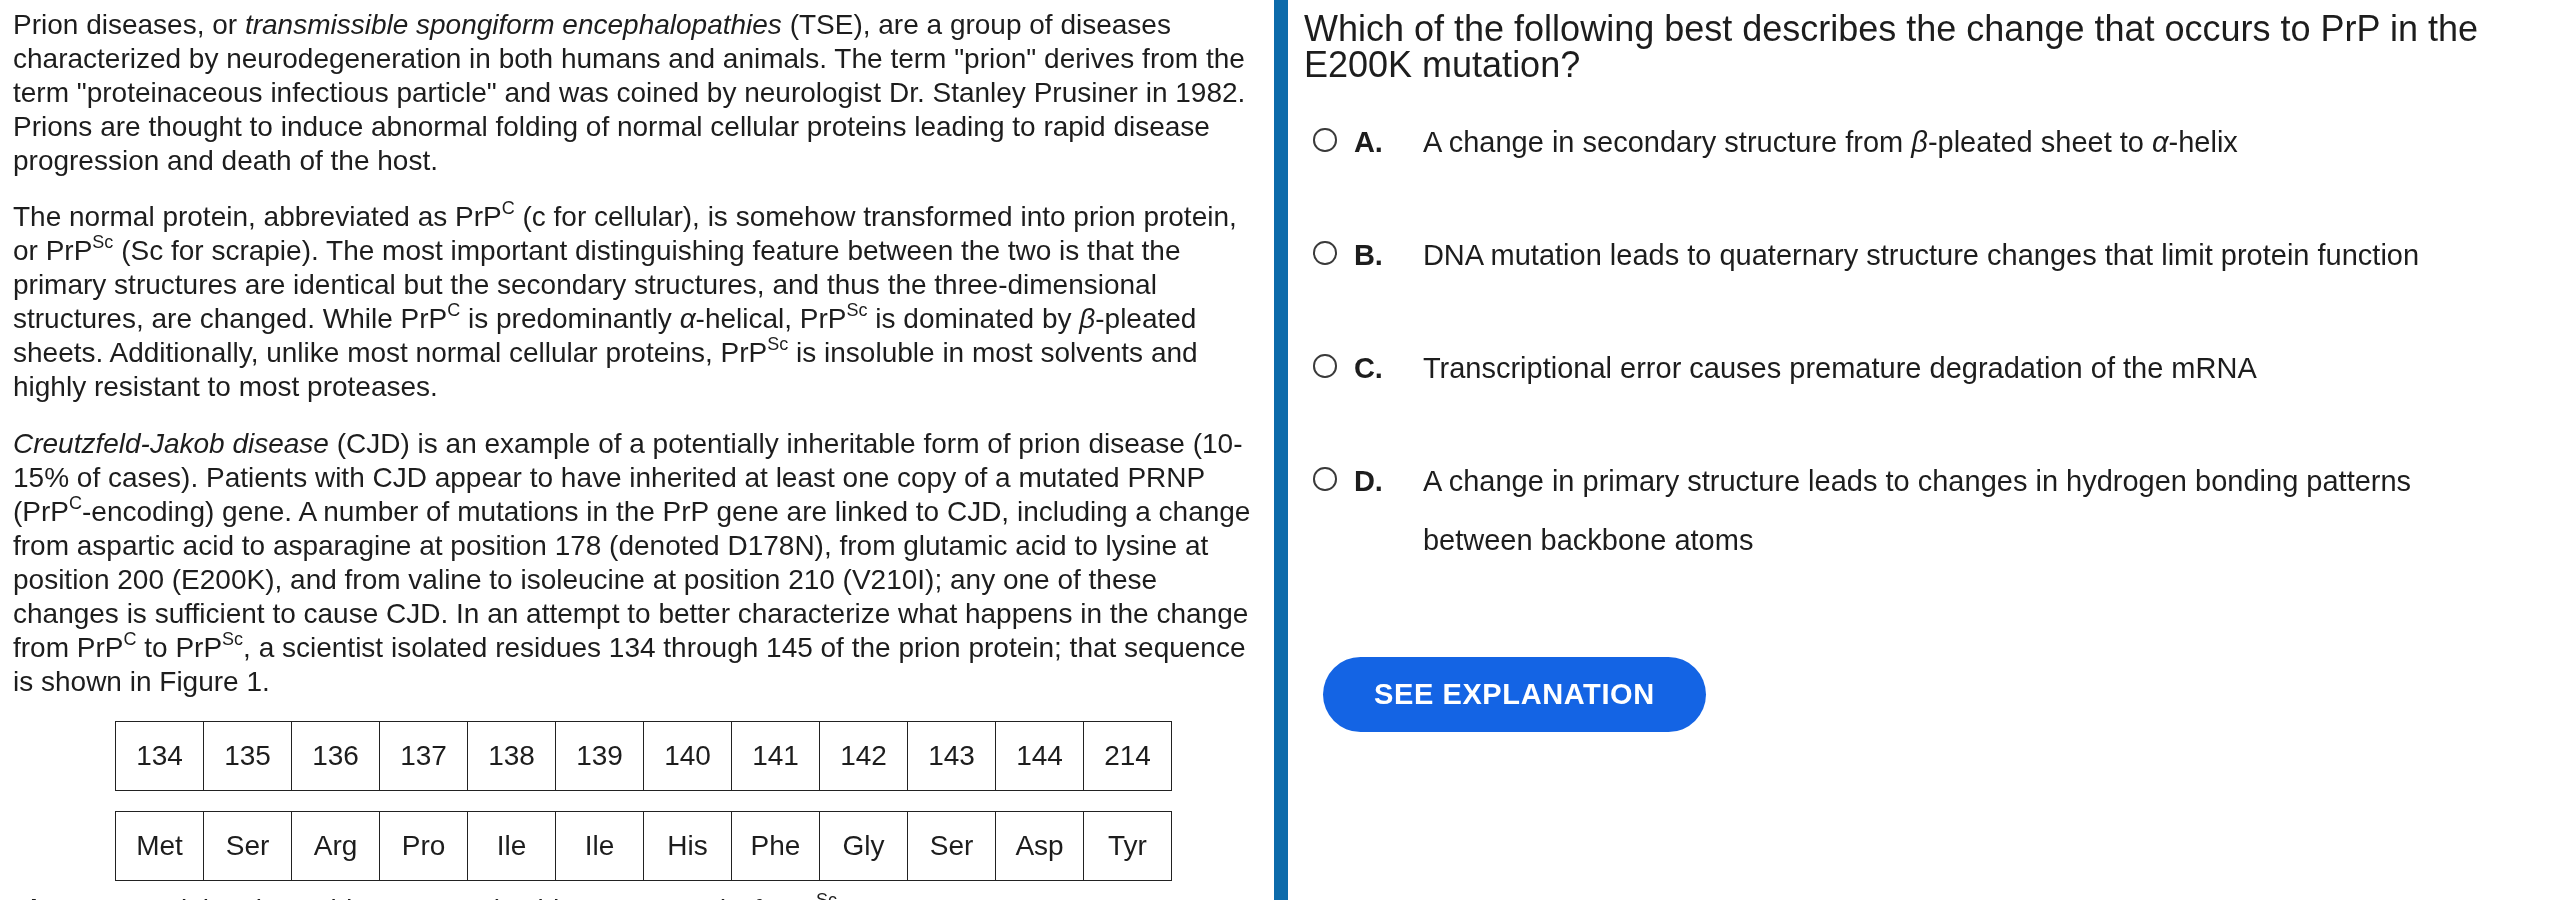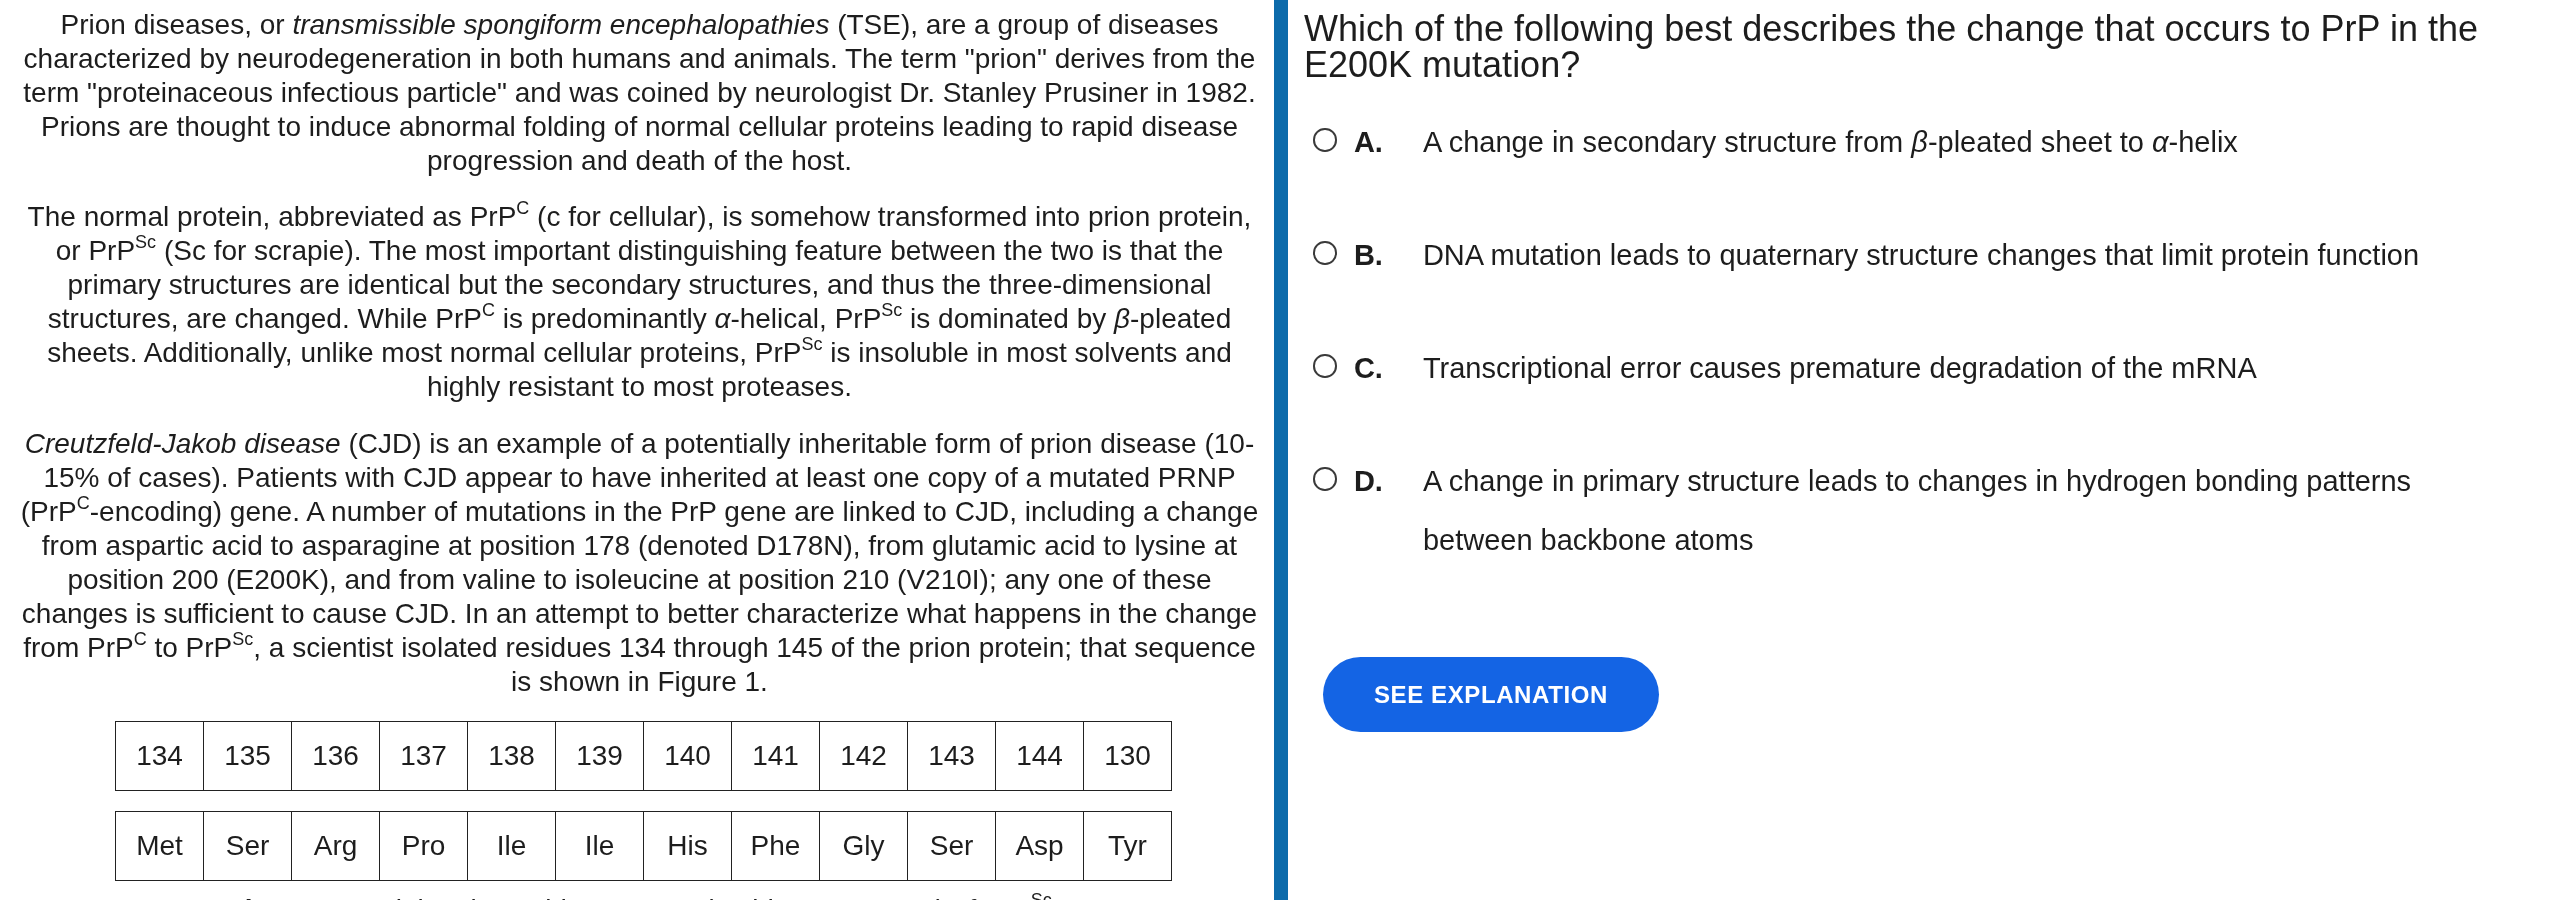--- a/index.html
+++ b/index.html
@@ -4,21 +4,21 @@
 <style>
   html,body{margin:0;padding:0;}
   body{
     width:2576px;height:900px;background:#ffffff;overflow:hidden;position:relative;
     font-family:"Liberation Sans","DejaVu Sans",sans-serif;color:#1d1d1d;
   }
   .page{position:absolute;inset:0;}
   
   .passage-panel{
     position:absolute;left:0;top:0;width:1274px;height:740px;
-    padding:7.5px 7.5px 0 13px;box-sizing:border-box;text-align:center;
+    padding:7.5px 7.5px 0 13px;box-sizing:border-box;
   }
   .para{font-size:28px;line-height:34px;margin:0 0 22.6px 0;max-width:1253px;}
   .sup{font-size:18px;position:relative;top:-12.2px;line-height:0;}
   .figure-rows{margin:11.3px 0 0 102px;}
   .seq-row{display:flex;width:max-content;border:1.9px solid #222222;}
   .seq-row.first{margin-bottom:20px;}
   .seq-cell{
     width:87px;height:68px;flex:none;display:flex;align-items:center;justify-content:center;
     border-right:1.9px solid #222222;font-size:28px;
   }
@@ -36,21 +36,21 @@
   .option{display:flex;align-items:flex-start;font-size:29px;line-height:59px;margin-bottom:54px;padding-left:9.4px;}
   .radio{
     width:23.5px;height:23.5px;box-sizing:border-box;flex:none;background:#fff;
     border:2.4px solid #3a3a3a;border-radius:50%;margin-top:15px;cursor:pointer;
   }
   .opt-label{font-weight:bold;width:56px;flex:none;margin-left:17px;}
   .opt-text{max-width:1093px;margin-left:13px;}
   .explain-btn{
     display:inline-flex;align-items:center;justify-content:center;
     height:75px;padding:0 51px;margin:33px 0 0 19px;border:none;border-radius:41px;
-    background:#1464e4;color:#ffffff;font-weight:bold;font-size:24px;letter-spacing:0.6px;
+    background:#1464e4;color:#ffffff;font-weight:bold;font-size:29px;letter-spacing:0.6px;
     font-family:inherit;cursor:pointer;
   }
   i{font-style:italic;}
   b{font-weight:bold;}
 </style>
 </head>
 <body style="color: rgb(29, 29, 29);">
 
 <div class="page">
 
@@ -65,21 +65,21 @@
           <div class="seq-cell">135</div>
           <div class="seq-cell">136</div>
           <div class="seq-cell">137</div>
           <div class="seq-cell">138</div>
           <div class="seq-cell">139</div>
           <div class="seq-cell">140</div>
           <div class="seq-cell">141</div>
           <div class="seq-cell">142</div>
           <div class="seq-cell">143</div>
           <div class="seq-cell">144</div>
-          <div class="seq-cell">130</div>
+          <div class="seq-cell">214</div>
         </div>
       <div class="seq-row" id="row-residues">
           <div class="seq-cell">Met</div>
           <div class="seq-cell">Ser</div>
           <div class="seq-cell">Arg</div>
           <div class="seq-cell">Pro</div>
           <div class="seq-cell">Ile</div>
           <div class="seq-cell">Ile</div>
           <div class="seq-cell">His</div>
           <div class="seq-cell">Phe</div>

